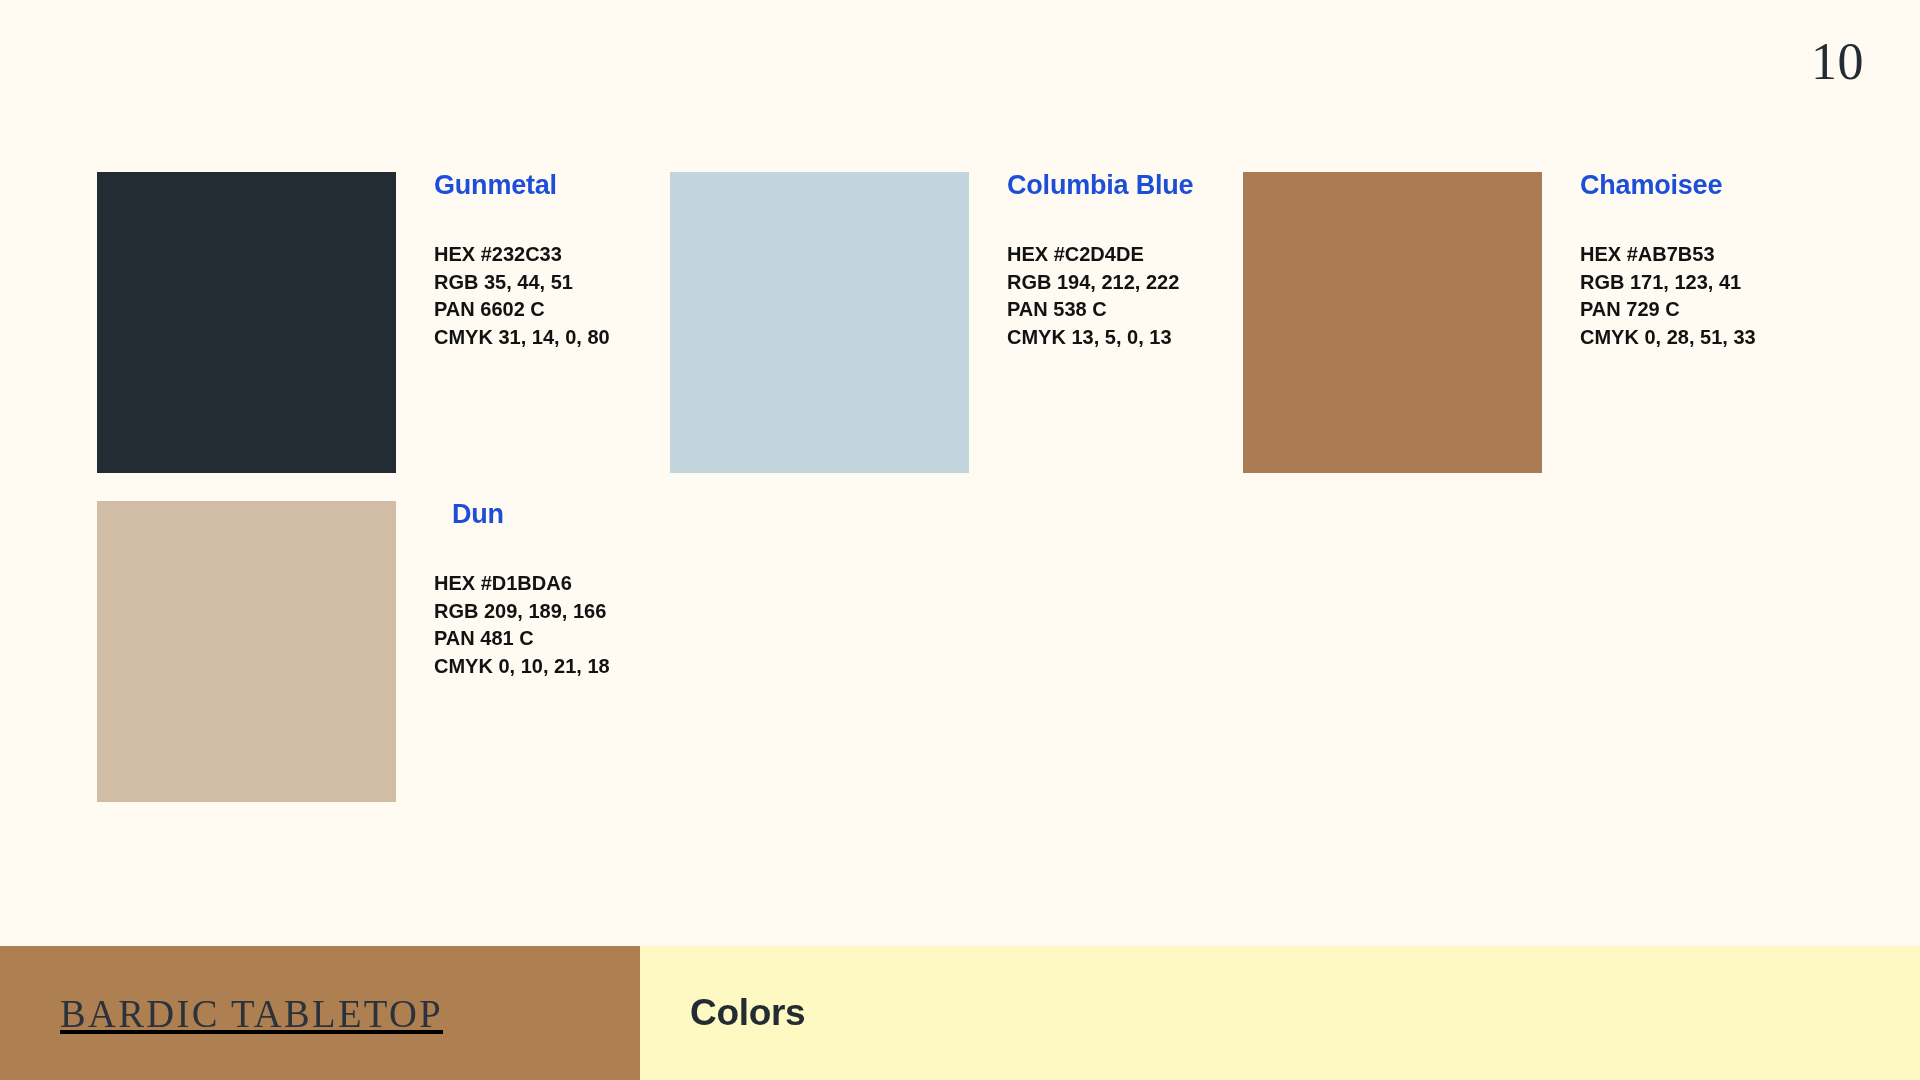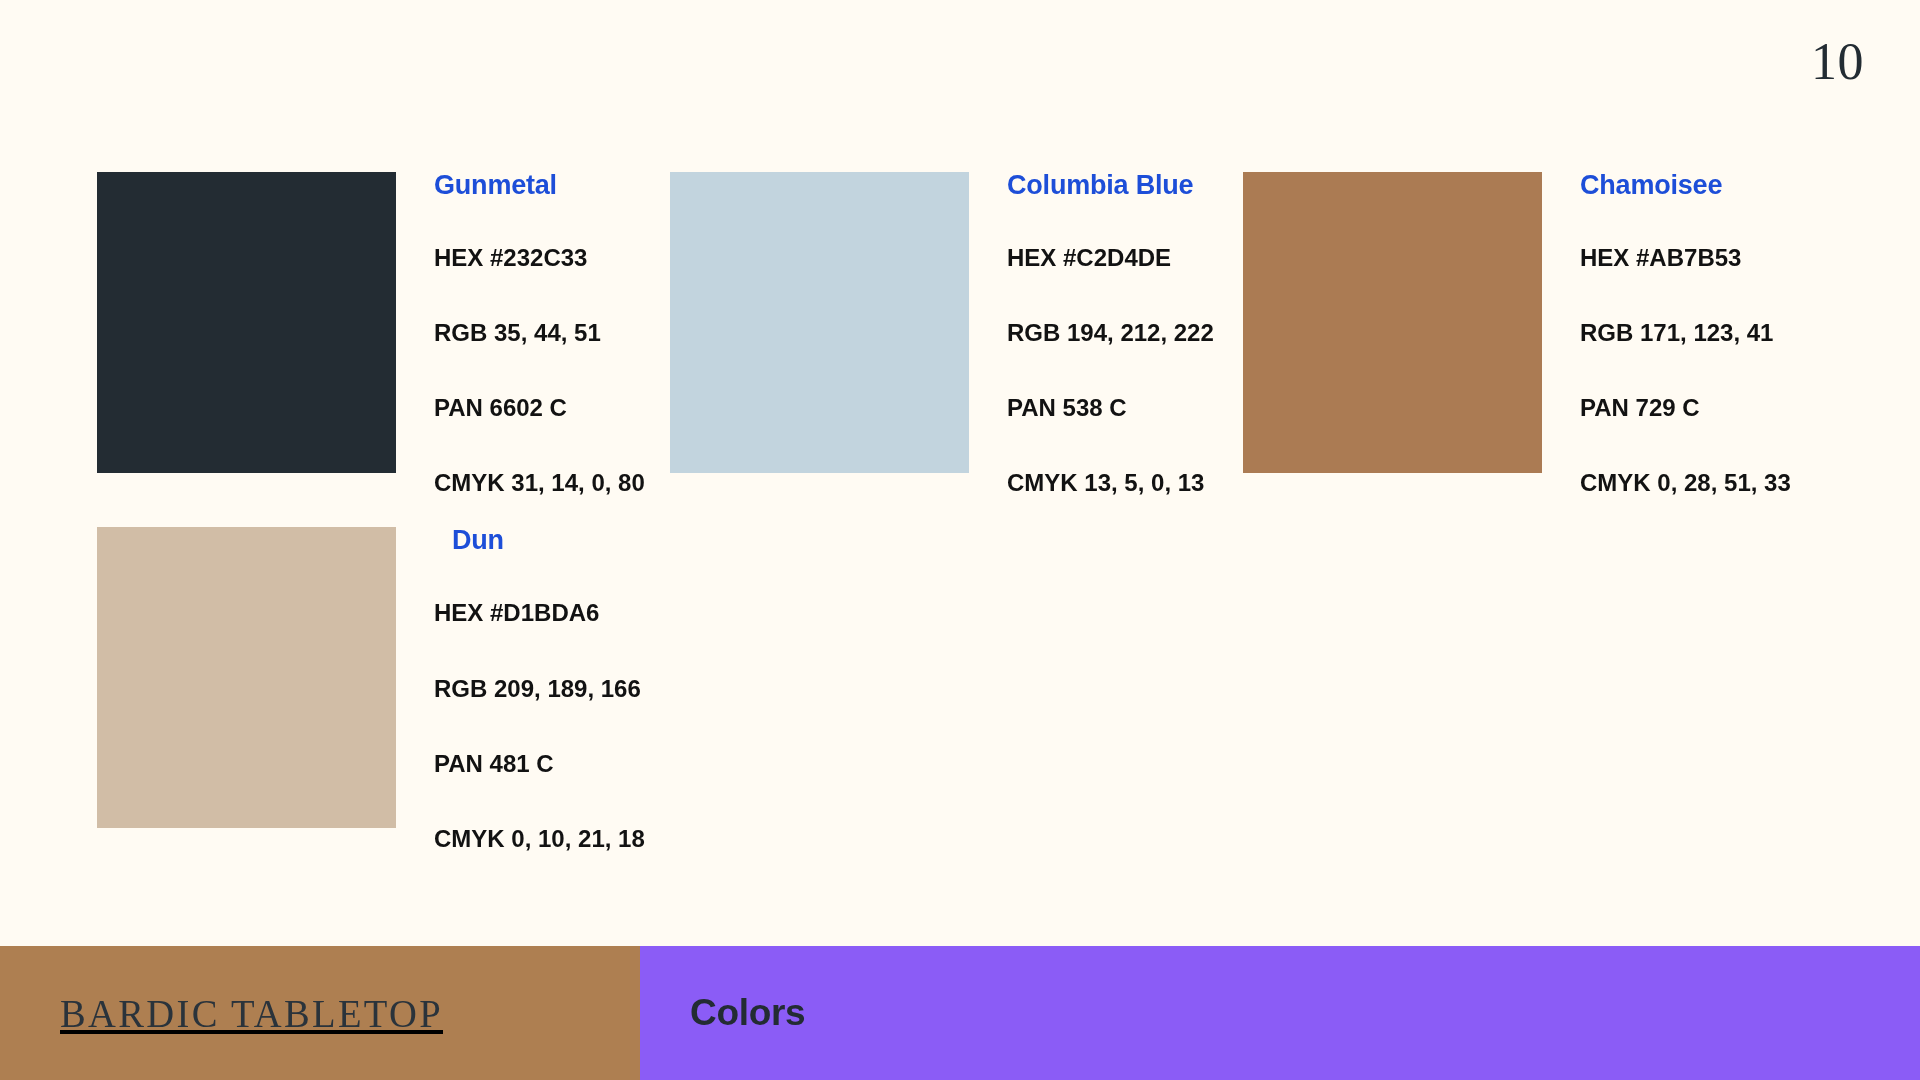--- a/index.html
+++ b/index.html
@@ -65,26 +65,25 @@
   .color-name {
     font-size: 27px;
     font-weight: bold;
     color: #1d4ed8;
     line-height: 1;
     margin: 0 0 42px 0;
     letter-spacing: -0.2px;
     white-space: nowrap;
   }
   .spec {
-    font-size: 24px;
+    font-size: 20px;
     font-weight: bold;
     color: #121212;
     line-height: 1.38;
     white-space: nowrap;
-    margin-top: 42px;
   }
   
   .cell.dun .color-name {
     margin-left: 18px;
   }
 
   
   .footer {
     position: absolute;
     left: 0;
@@ -189,18 +188,18 @@
       <div class="cell"></div>
 
     </div>
 
   </div>
 
   <div class="footer">
     <div class="footer-brand" style="background: rgb(174, 127, 81);">
       <div class="brand-text" style="color: rgb(42, 51, 59);">BARDIC TABLETOP</div>
     </div>
-    <div class="footer-section" style="background: #8b5cf6;">
+    <div class="footer-section" style="background: #fef9c3;">
       <div class="section-text">Colors</div>
     </div>
   </div>
 
 </div>
 
 </body></html>

